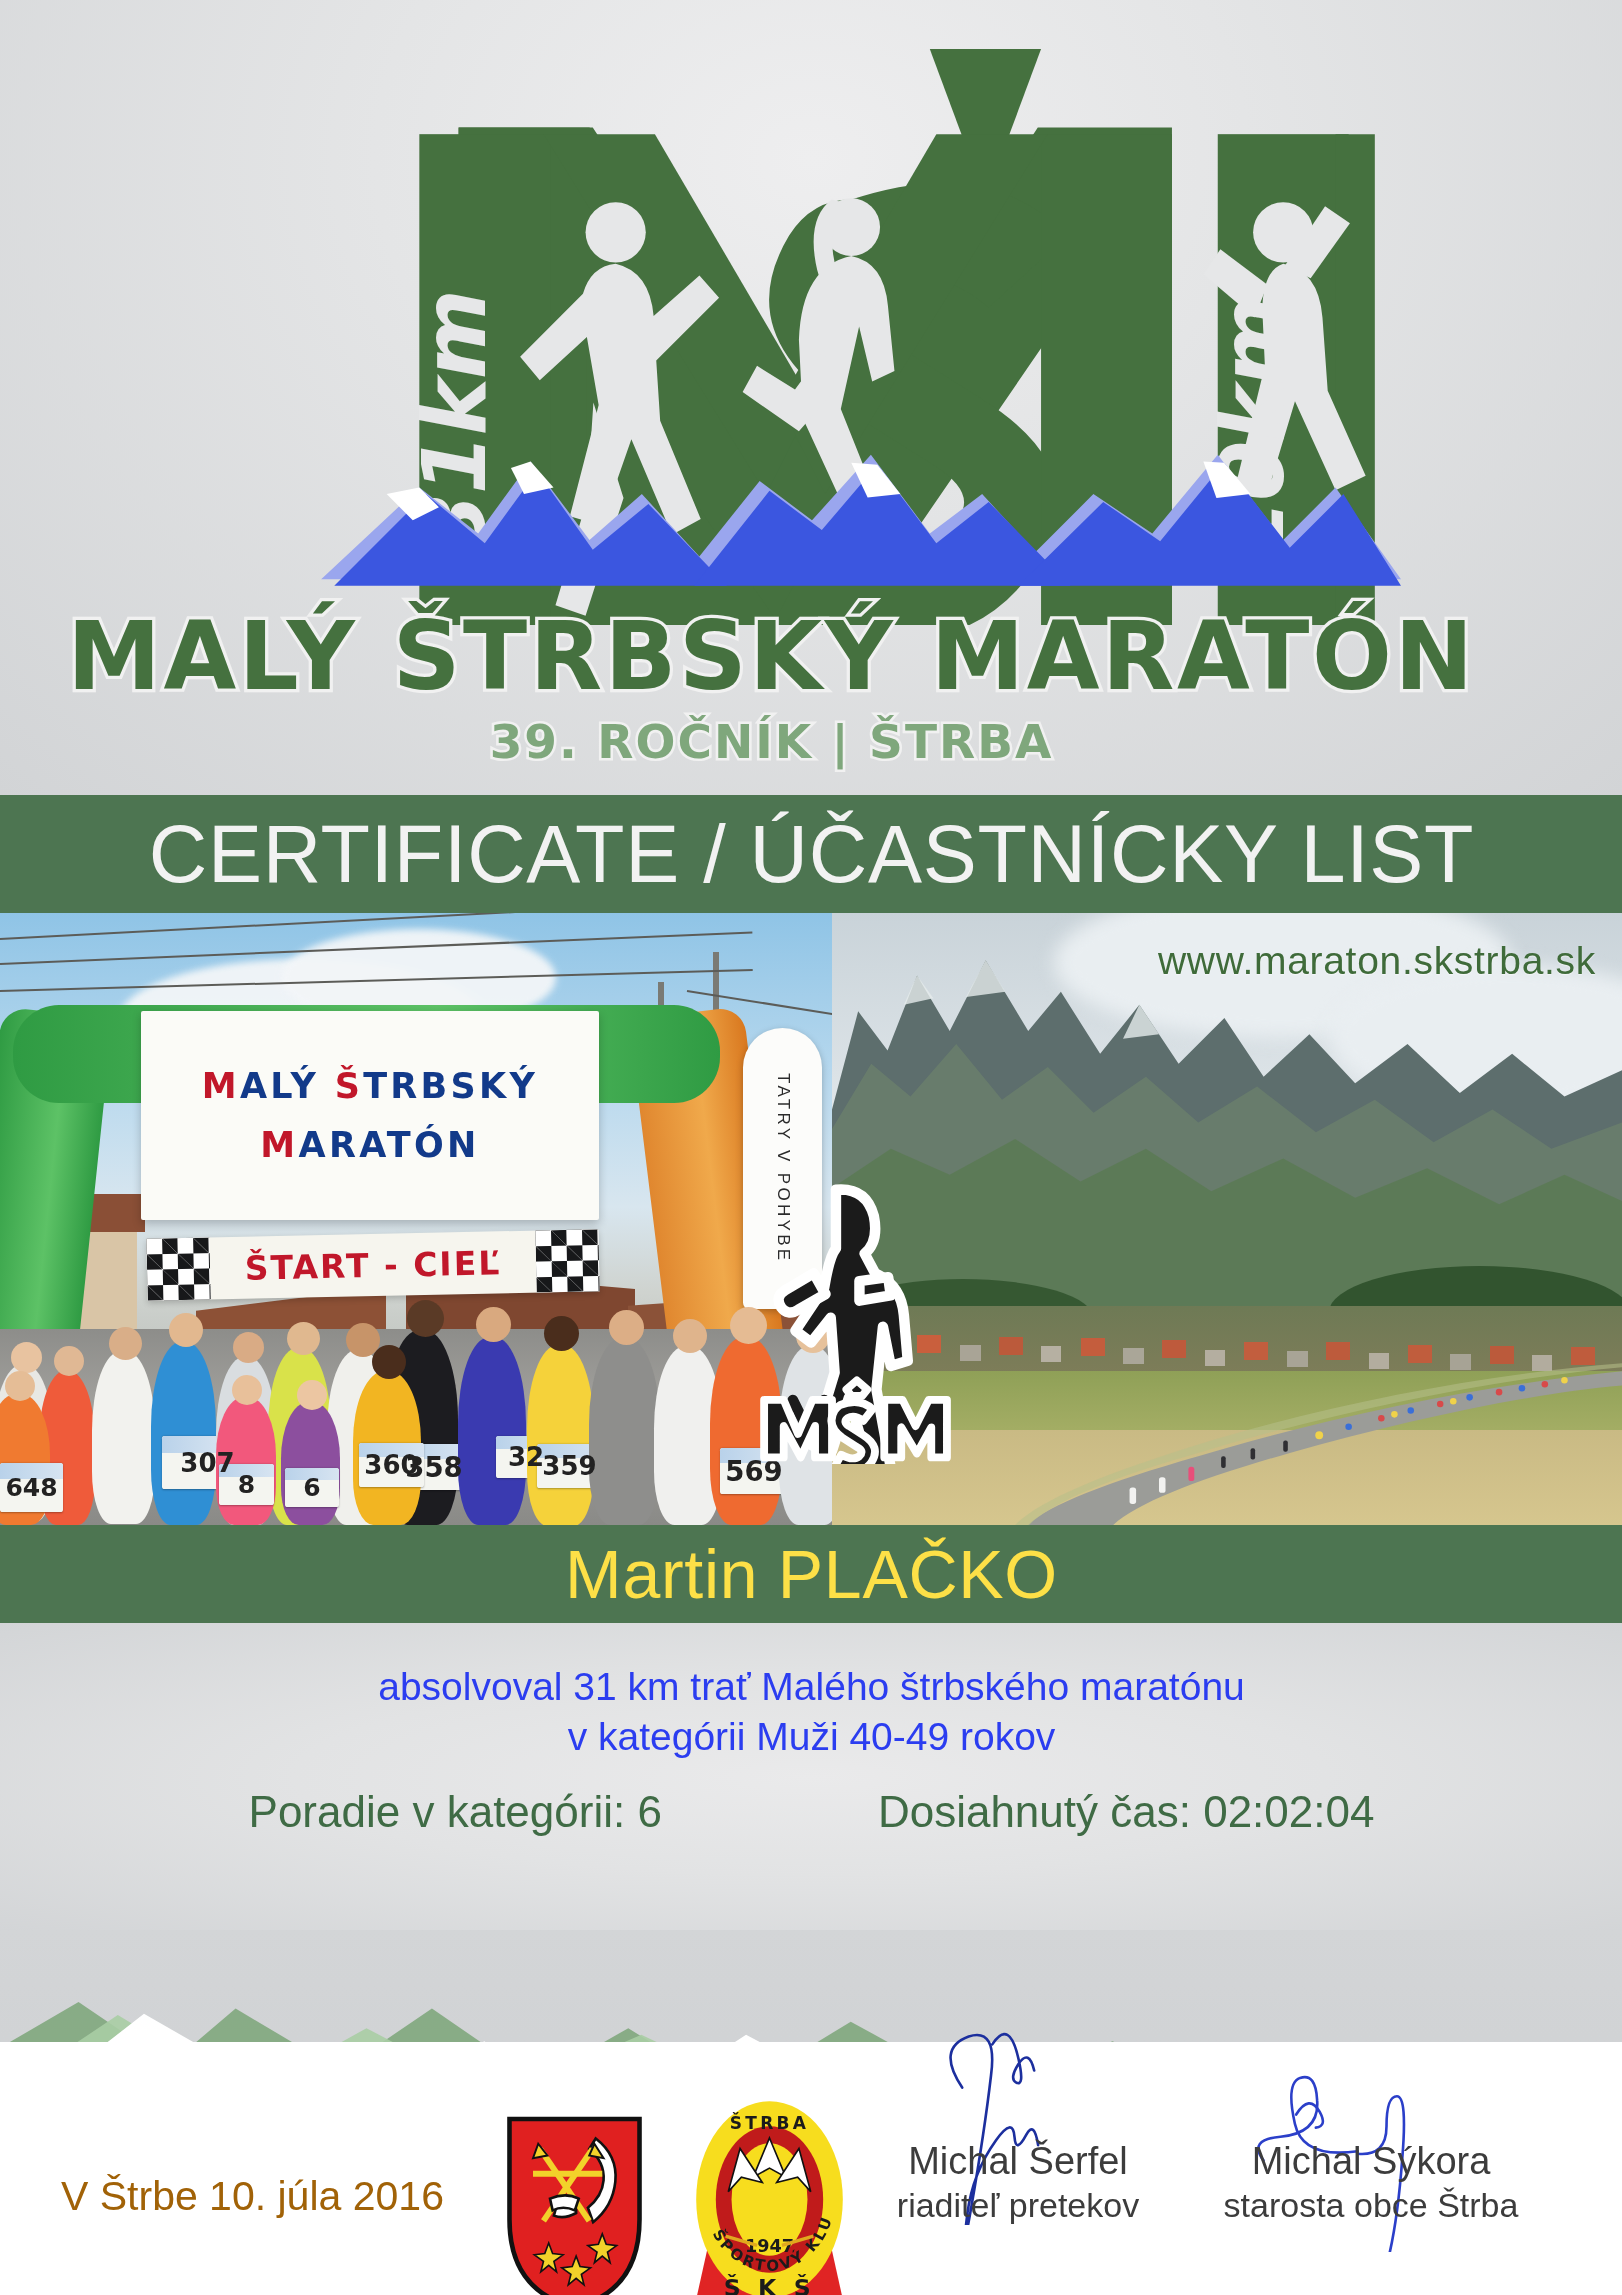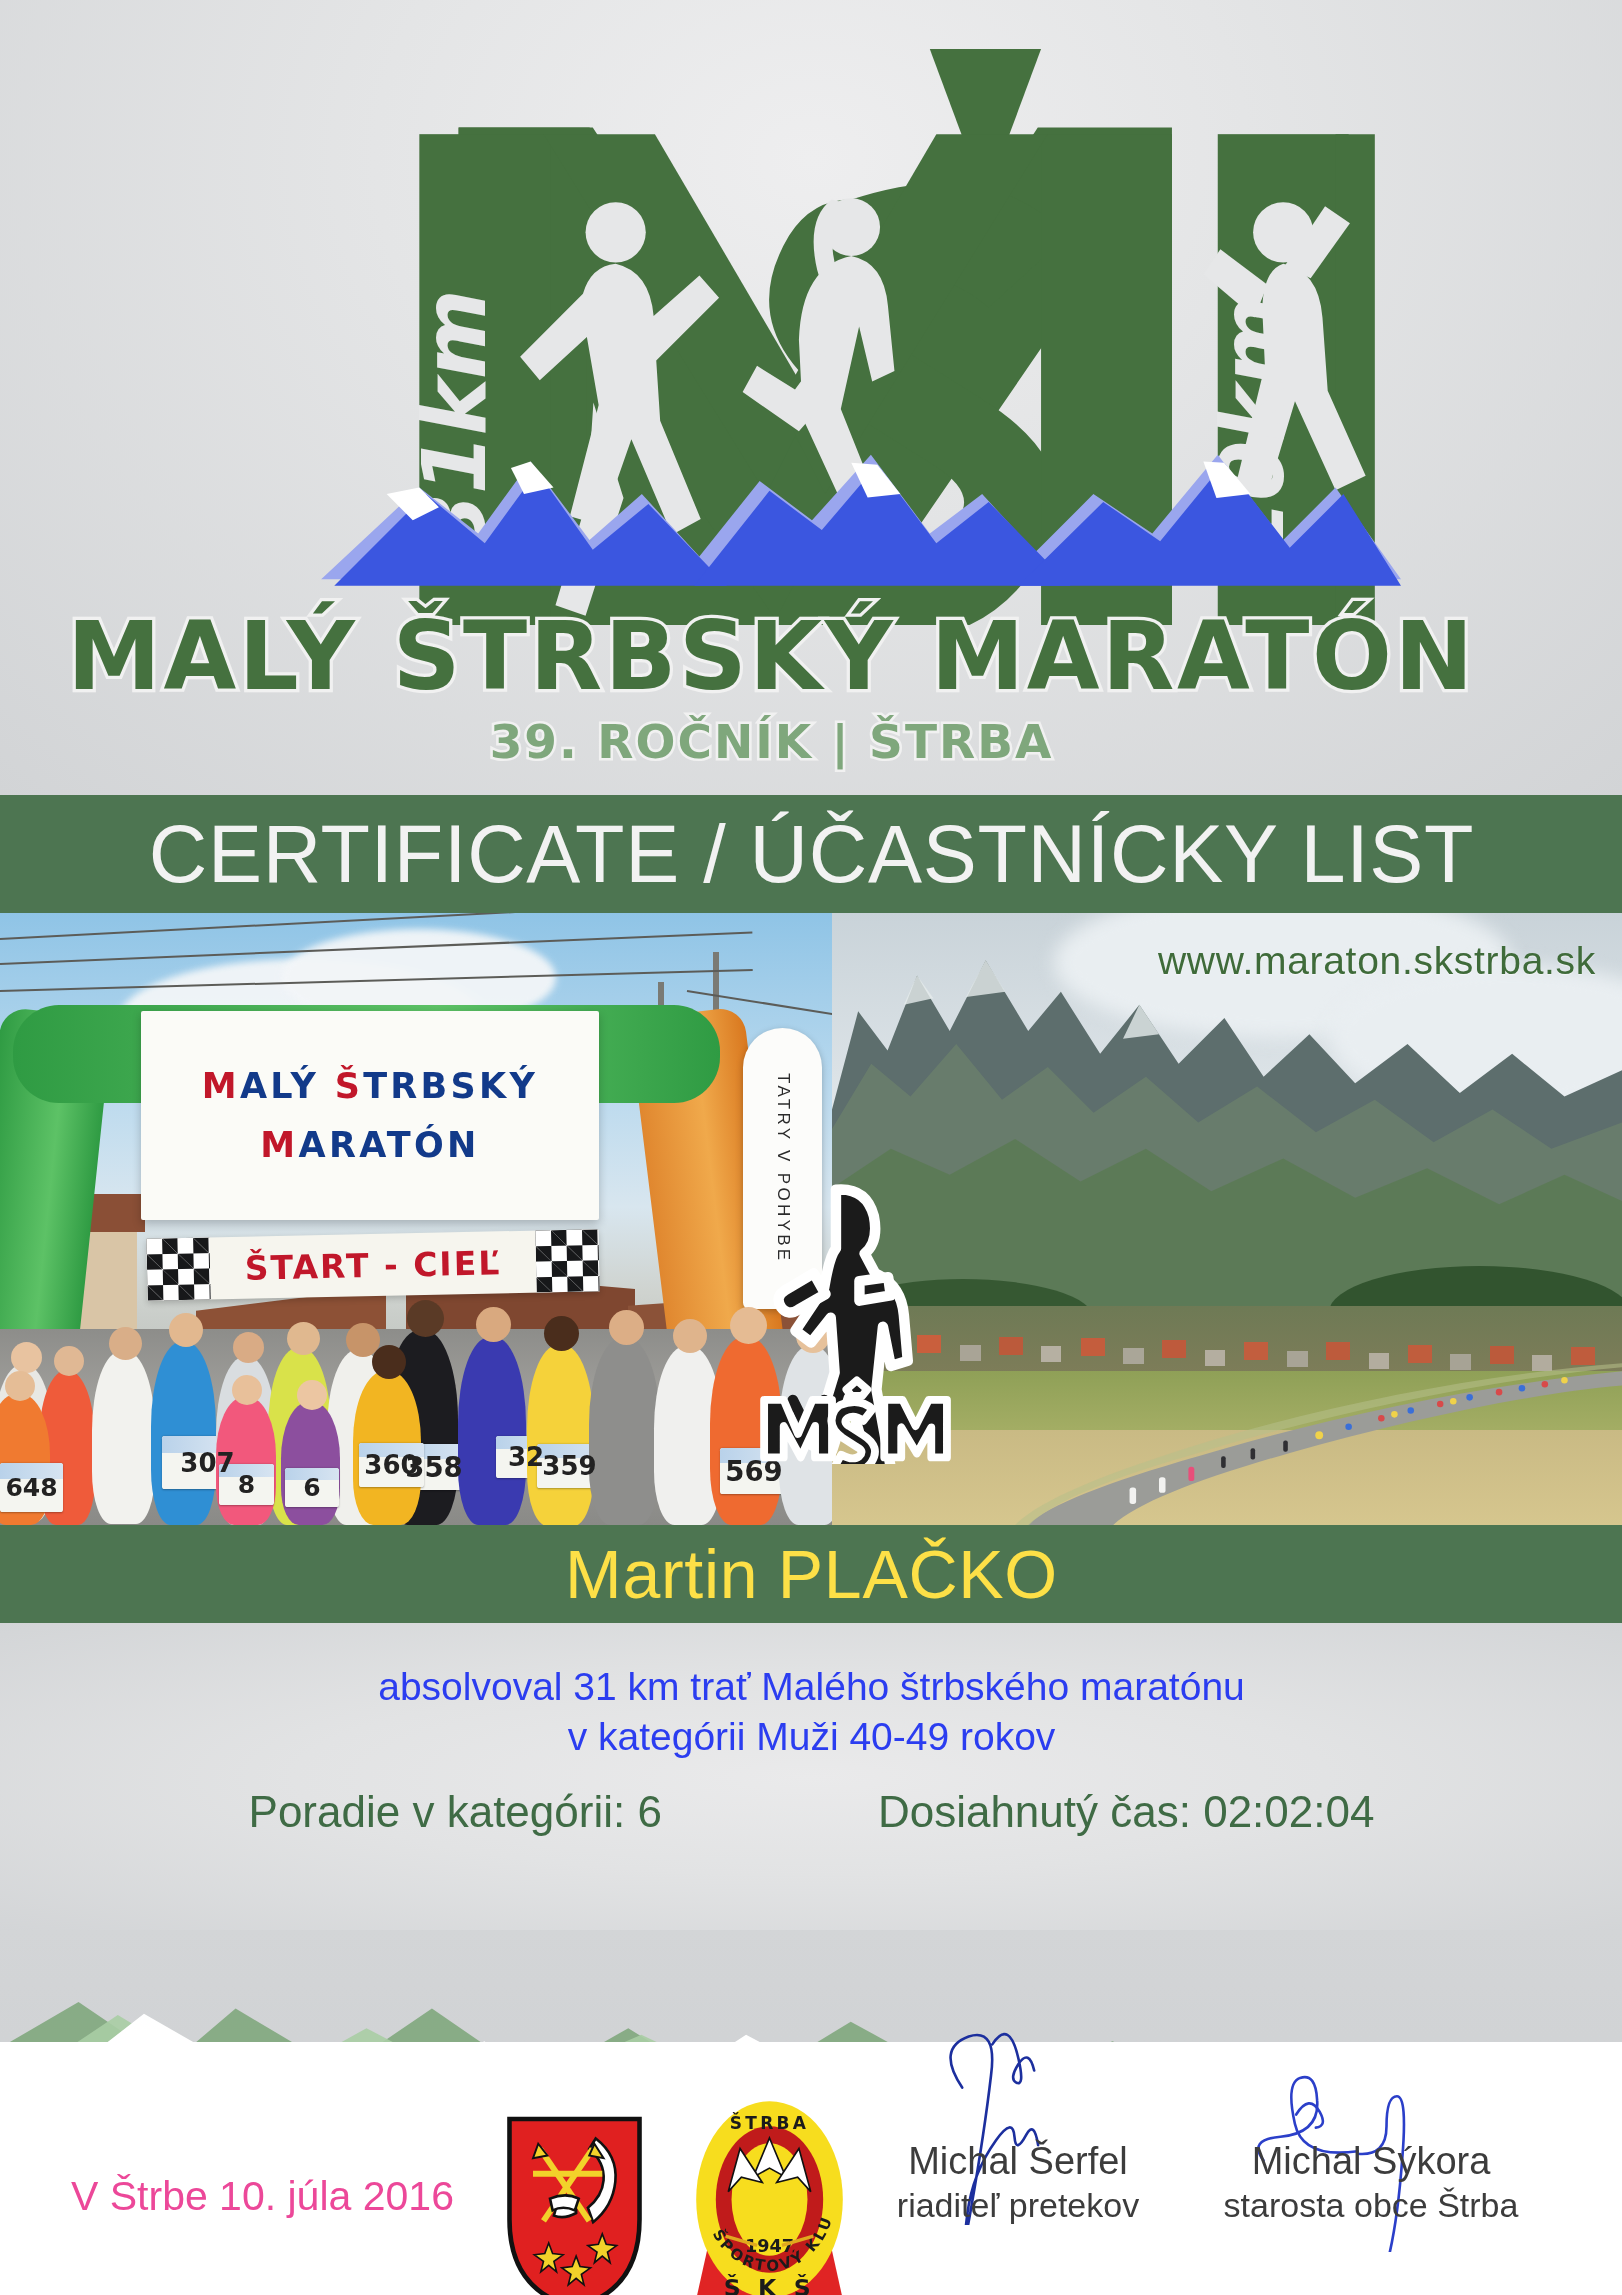--- a/index.html
+++ b/index.html
@@ -153,21 +153,21 @@
 
   
   .decor{
     position:absolute; left:0; top:1930px; width:1623px; height:216px; overflow:hidden;
     background:linear-gradient(#d3d5d7,#cfd1d3);
   }
   .footer{
     position:absolute; left:0; top:2042px; width:1623px; height:254px; background:#fff;
   }
   .date-text{
-    position:absolute; left:71px; top:131px; font-size:41px; color:#ec4899; white-space:nowrap;
+    position:absolute; left:61px; top:131px; font-size:41px; color:#a16207; white-space:nowrap;
   }
   .crest{ position:absolute; left:504px; top:73px; width:141px; height:196px; }
   .sks{ position:absolute; left:694px; top:58px; width:151px; height:216px; }
 
   .sig-block{ position:absolute; text-align:center; }
   .sig-1{ left:864px; top:98px; width:308px; }
   .sig-2{ left:1217px; top:98px; width:308px; }
   .sig-name{ font-size:38px; color:#3c3c3c; white-space:nowrap; }
   .sig-role{ font-size:34px; color:#3c3c3c; white-space:nowrap; margin-top:2.6px;}
   .sig-svg{ position:absolute; pointer-events:none; }

